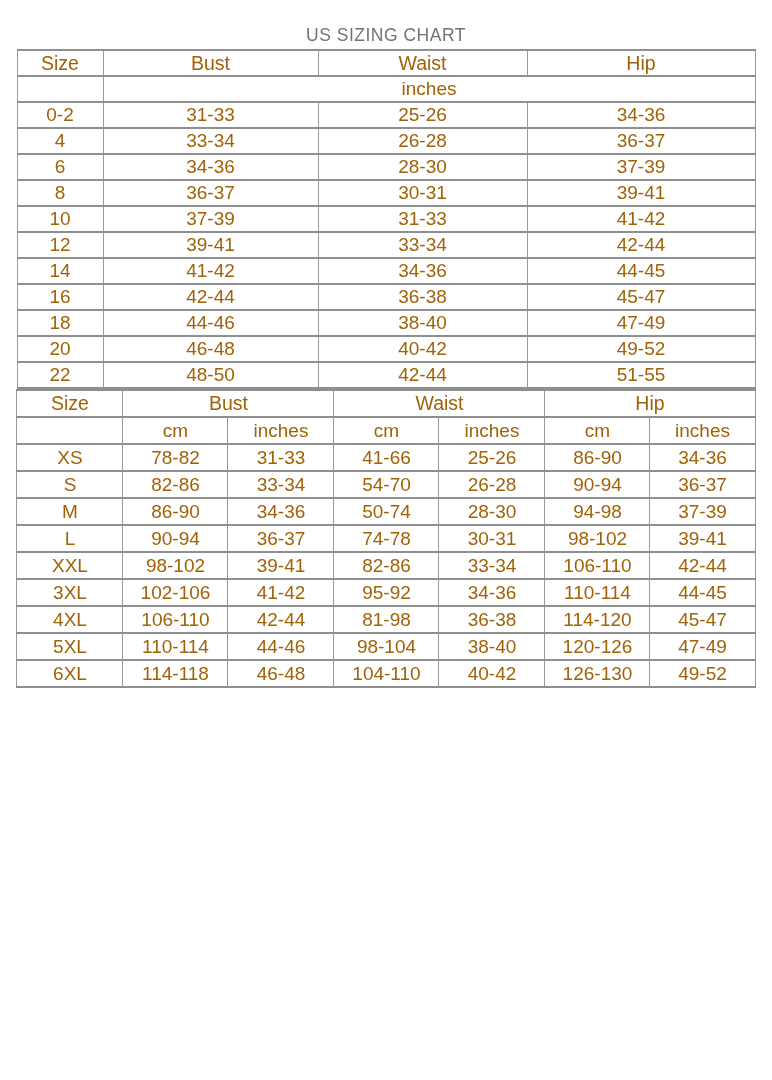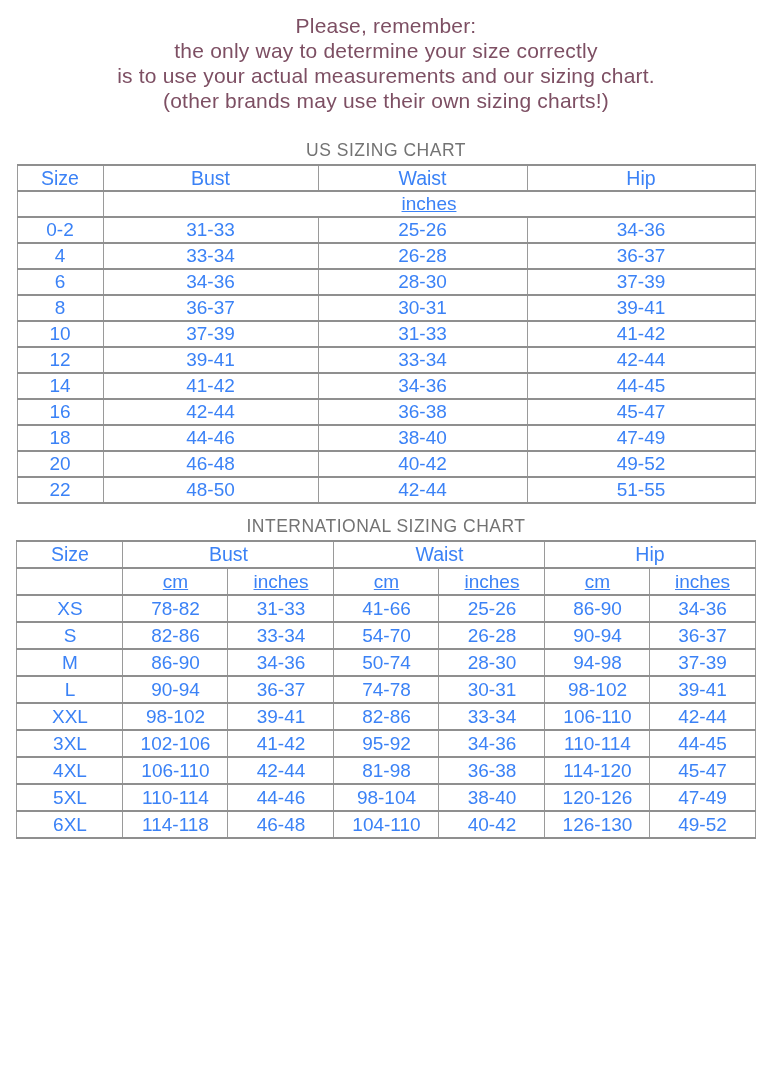--- a/index.html
+++ b/index.html
@@ -34,51 +34,45 @@
     letter-spacing: 0.5px;
     margin: 12px 0 3px 0;
   }
 
   
   table.sizing {
     width: 738px;
     margin: 0 auto;
     border-collapse: collapse;
     table-layout: fixed;
-    color: #3b82f6;
+    color: #a16207;
     text-align: center;
   }
   table.sizing th, table.sizing td {
     border-left: 1px solid #9a9a9a;
     border-right: 1px solid #9a9a9a;
     border-top: 2px solid #8f8f8f;
     border-bottom: 2px solid #8f8f8f;
     font-weight: 400;
     padding: 0;
     overflow: hidden;
     white-space: nowrap;
   }
   table.us th, table.us td { height: 26px; font-size: 19px; }
   table.us th { font-size: 19.5px; }
   table.intl th, table.intl td { height: 27px; font-size: 19px; }
   table.intl th { font-size: 19.5px; }
-  .unit-row td { font-size: 18.5px; text-decoration: underline; }
+  .unit-row td { font-size: 18.5px; }
 </style>
 </head>
 <body>
 
 <div class="page">
 
   <div class="intro">
-    <div class="block">
-      <div class="line">Please, remember:</div>
-      <div class="line">the only way to determine your size correctly</div>
-      <div class="line">is to use your actual measurements and our sizing chart.</div>
-      <div class="line">(other brands may use their own sizing charts!)</div>
-    </div>
   </div>
 
   <div class="chart-title">US SIZING CHART</div>
 
   <table class="sizing us">
     <colgroup>
       <col style="width:86px">
         <col style="width:215px">
         <col style="width:209px">
         <col style="width:228px">
@@ -158,21 +152,20 @@
         </tr>
         <tr>
           <td>22</td>
           <td>48-50</td>
           <td>42-44</td>
           <td>51-55</td>
         </tr>
       </tbody>
   </table>
 
-  <div class="chart-title">INTERNATIONAL SIZING CHART</div>
 
   <table class="sizing intl">
     <colgroup>
       <col style="width:106px">
         <col style="width:105px">
         <col style="width:106px">
         <col style="width:105px">
         <col style="width:106px">
         <col style="width:105px">
         <col style="width:105px">

